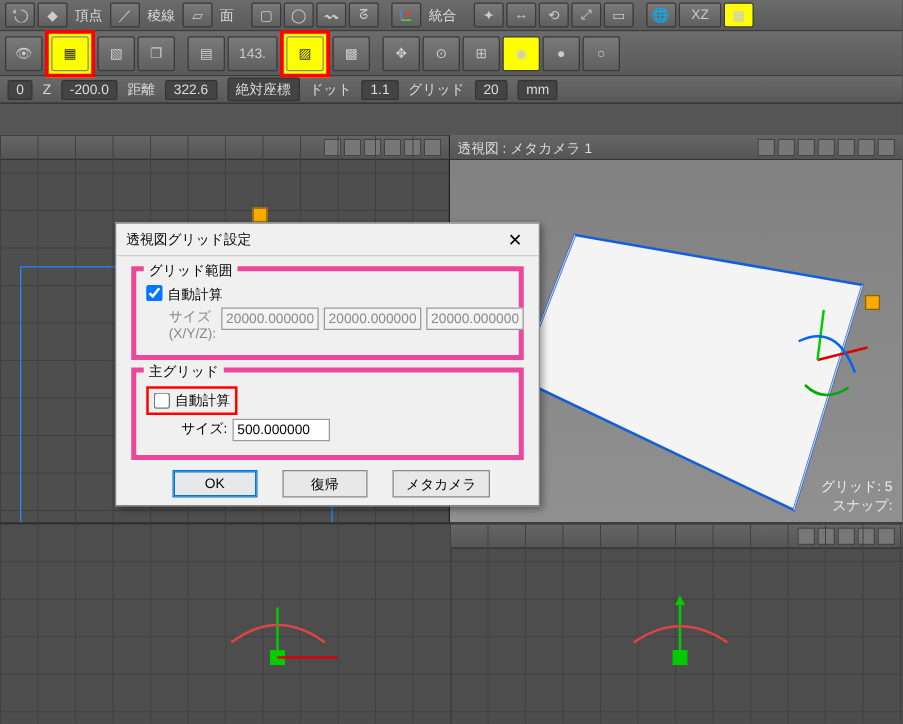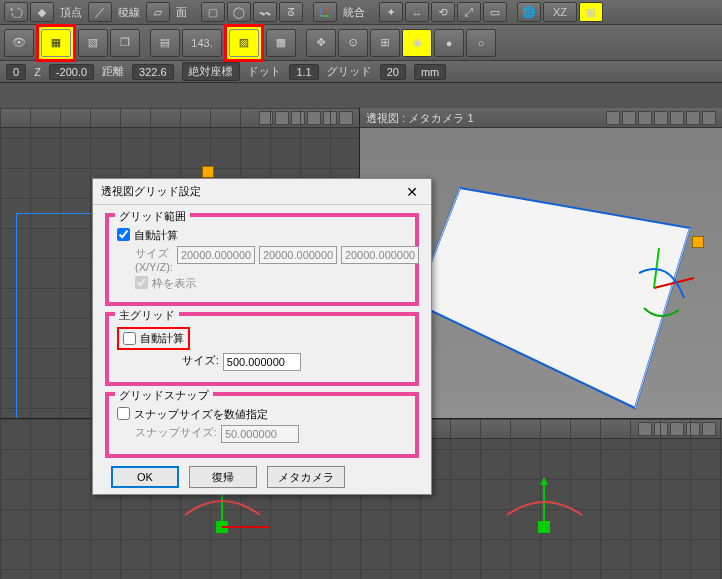--- a/index.html
+++ b/index.html
@@ -58,21 +58,21 @@
   .group { border:4px solid #ec4899; padding:8px 8px 8px 8px; margin-bottom:6px; position:relative; }
   .group-label { position:absolute; top:-8px; left:6px; background:#f0f0f0; padding:0 4px; font-size:11px; }
   .row { display:flex; align-items:flex-start; margin:3px 0; gap:4px; }
   .row label { font-size:11px; }
   .cb { width:13px; height:13px; }
   .txt { border:1px solid #999; height:18px; padding:1px 3px; font-size:11px; background:#fff; }
   .txt.ro { background:#f4f4f4; color:#888; }
   .spin { display:flex; flex-direction:column; }
   .spin button { width:14px; height:9px; font-size:6px; line-height:6px; border:1px solid #888; background:#e8e8e8; padding:0; cursor:pointer; }
   .red-box { border:2px solid #f00; padding:2px 4px; display:inline-flex; align-items:center; gap:4px; }
-  .btn-row { display:flex; gap:10px; margin-top:8px; justify-content:flex-start; padding-left:6px; }
+  .btn-row { display:flex; gap:20px; margin-top:8px; justify-content:center; padding-left:6px; }
   .dlg-btn { border:1px solid #888; background:#e8e8e8; height:22px; padding:0 10px; cursor:pointer; font-size:11px; min-width:68px; }
   .dlg-btn.default { border:1px solid #0078d7; box-shadow:0 0 0 1px #0078d7 inset; }
   .indent { margin-left:18px; color:#888; }
   .indent input { color:#888; }
 </style>
 </head>
 <body>
 
 <div class="toolbar">
   <div class="tb-btn">
@@ -199,20 +199,24 @@
     </div>
     <div class="marker" style="top:128px; right:18px;"></div>
     <div class="right-axes">
       <svg width="60" height="80" style="overflow:visible">
         <line x1="10" y1="40" x2="50" y2="30" stroke="#d00" stroke-width="2"></line>
         <line x1="10" y1="40" x2="15" y2="0" stroke="#0c0" stroke-width="2"></line>
         <path d="M0 60 Q 15 75 35 62" stroke="#0a0" stroke-width="2" fill="none"></path>
         <path d="M-5 25 Q 25 10 40 50" stroke="#06e" stroke-width="2" fill="none"></path>
       </svg>
     </div>
+    <div class="right-info">
+      <div><span>グリッド:</span> <span>5</span></div>
+      <div><span>スナップ:</span></div>
+    </div>
   </div>
 
   <div class="bottom-vp">
     <div class="vp-title" style="left:360px; position:absolute; right:0;">
       <span></span>
       <span class="vp-icons">
           <span></span>
           <span></span>
           <span></span>
           <span></span>
@@ -251,52 +255,37 @@
       <div class="row">
         <input type="checkbox" class="cb" checked="" style="">
         <label>自動計算</label>
       </div>
       <div class="row indent">
         <label>サイズ (X/Y/Z):</label>
         <input class="txt ro" style="width: 78px;" readonly="" value="20000.000000">
         <input class="txt ro" style="width: 78px;" readonly="" value="20000.000000">
         <input class="txt ro" style="width: 78px;" readonly="" value="20000.000000">
       </div>
-      <div class="row indent">
-        <input type="checkbox" class="cb" checked="" disabled="" style="">
-        <label>枠を表示</label>
-      </div>
     </div>
 
     <div class="group">
       <span class="group-label">主グリッド</span>
       <div class="row">
         <span class="red-box">
           <input type="checkbox" class="cb" style="">
           <label>自動計算</label>
         </span>
       </div>
-      <div class="row" style="margin-left:65px;">
+      <div class="row" style="margin-left:28px;">
         <label>サイズ:</label>
         <input class="txt" style="width: 78px;" value="500.000000">
       </div>
     </div>
 
 
-    <div class="group">
-      <span class="group-label">グリッドスナップ</span>
-      <div class="row">
-        <input type="checkbox" class="cb" style="">
-        <label>スナップサイズを数値指定</label>
-      </div>
-      <div class="row indent">
-        <label>スナップサイズ:</label>
-        <input class="txt ro" style="width: 78px;" readonly="" value="50.000000">
-      </div>
-    </div>
 
     <div class="btn-row">
       <button class="dlg-btn default">OK</button>
       <button class="dlg-btn">復帰</button>
       <button class="dlg-btn">メタカメラ</button>
     </div>
   </div>
 </div>
 
 </body></html>

